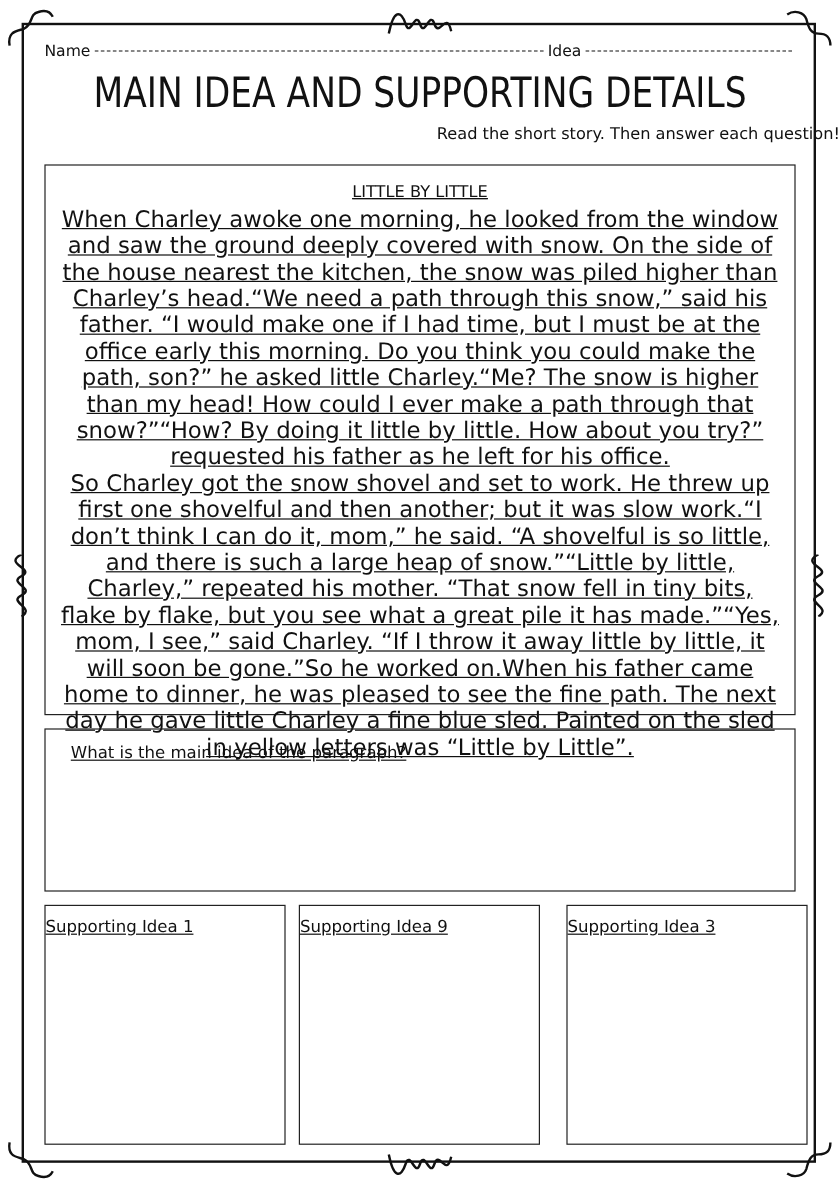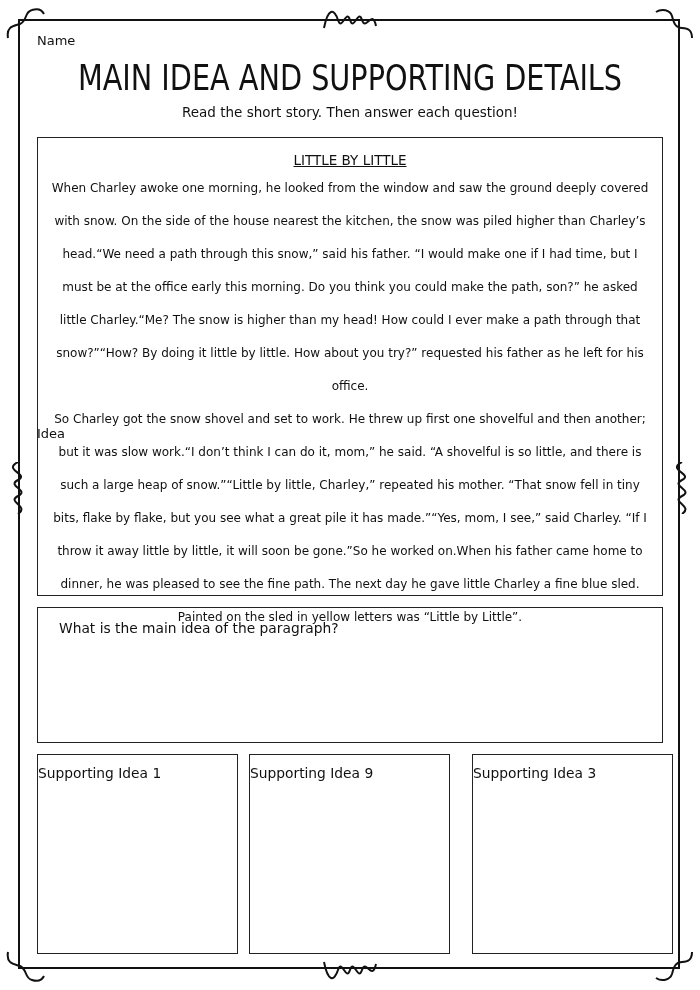--- a/index.html
+++ b/index.html
@@ -2,32 +2,32 @@
 <html><head>
 <meta charset="utf-8">
 <style>
   html, body { margin: 0; padding: 0; background: #ffffff; }
   body { width: 700px; height: 990px; position: relative; overflow: hidden;
          font-family: "DejaVu Sans", sans-serif; color: #111; }
   .frame { position: absolute; left: 18px; top: 19px; width: 662px; height: 950px;
            border: 2px solid #111; box-sizing: border-box; }
   .deco { position: absolute; }
   .name-row { position: absolute; left: 37px; top: 33px; width: 626px; height: 20px;
-              font-size: 13px; display: flex; align-items: flex-start; flex-direction: column; }
+              font-size: 13px; display: flex; align-items: center; }
   .name-row .label { white-space: nowrap; }
   .name-row .line { flex: 1; border-bottom: 1.5px dashed #111; margin: 0 3px 3px 4px; height: 1px; }
   .name-row .name-line { flex: 0 0 374px; }
   .title { position: absolute; left: 0; top: 58px; width: 700px; text-align: center;
            font-family: "DejaVu Sans", sans-serif; font-size: 35px; letter-spacing: 0px;
            transform: scaleX(0.82); transform-origin: center; font-weight: normal; }
-  .subtitle { position: absolute; left: 0; top: 104px; width: 700px; text-align: center; font-size: 13.5px; }
-  .box { position: absolute; border: 1.5px solid #222; box-sizing: border-box; }
+  .subtitle { position: absolute; left: 0; top: 104px; width: 700px; text-align: right; font-size: 13.5px; }
+  .box { position: absolute; border: 1.5px solid #222; box-sizing: border-box; text-decoration: underline; }
   .story { left: 37px; top: 137px; width: 626px; height: 459px; text-align: center; padding-top: 14px; }
   .story-title { font-size: 13.5px; text-decoration: underline; margin-bottom: 4px; }
-  .story p { margin: 0; font-size: 12px; line-height: 33px; padding: 0 10px; }
+  .story p { margin: 0; font-size: 19px; line-height: 22px; padding: 0 10px; }
   .story p + p { }
   .question { left: 37px; top: 607px; width: 626px; height: 136px; padding: 12px 21px; font-size: 13.8px; }
   .support { top: 754px; height: 200px; width: 201px; text-align: left; padding-top: 10px; font-size: 13.8px; }
   .s1 { left: 37px; } .s2 { left: 249px; } .s3 { left: 472px; }
 </style>
 </head>
 <body>
 
 <div class="frame"></div>
 

